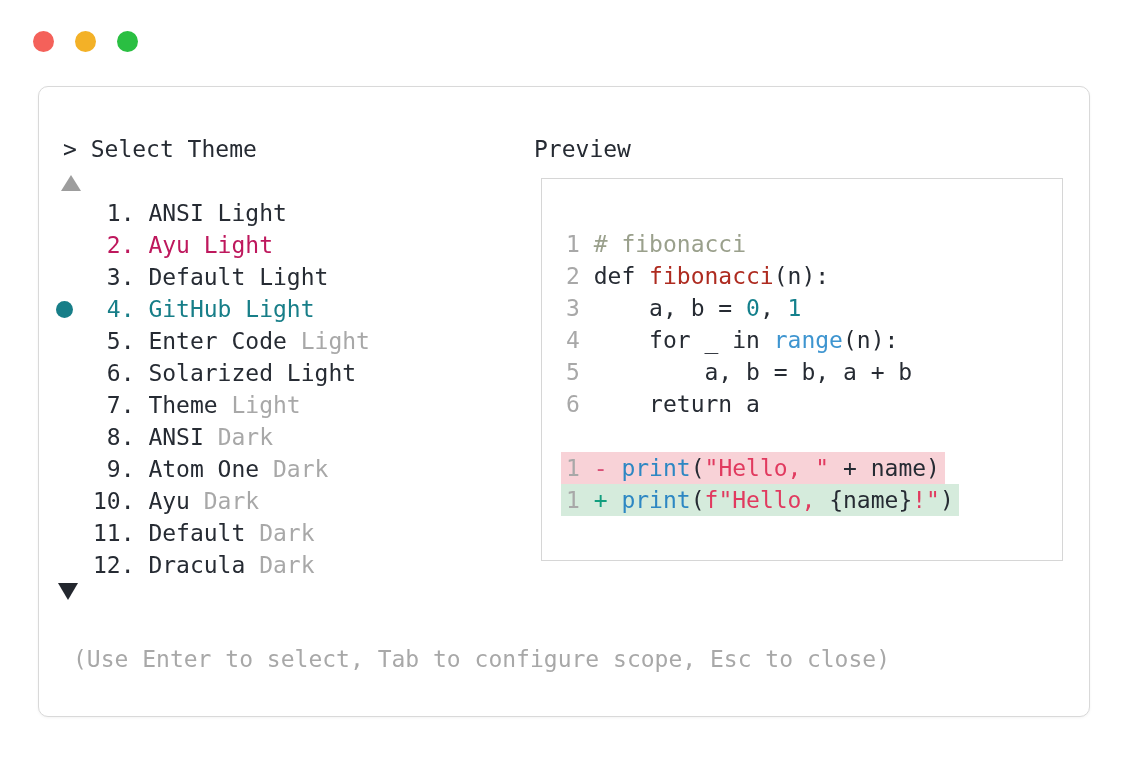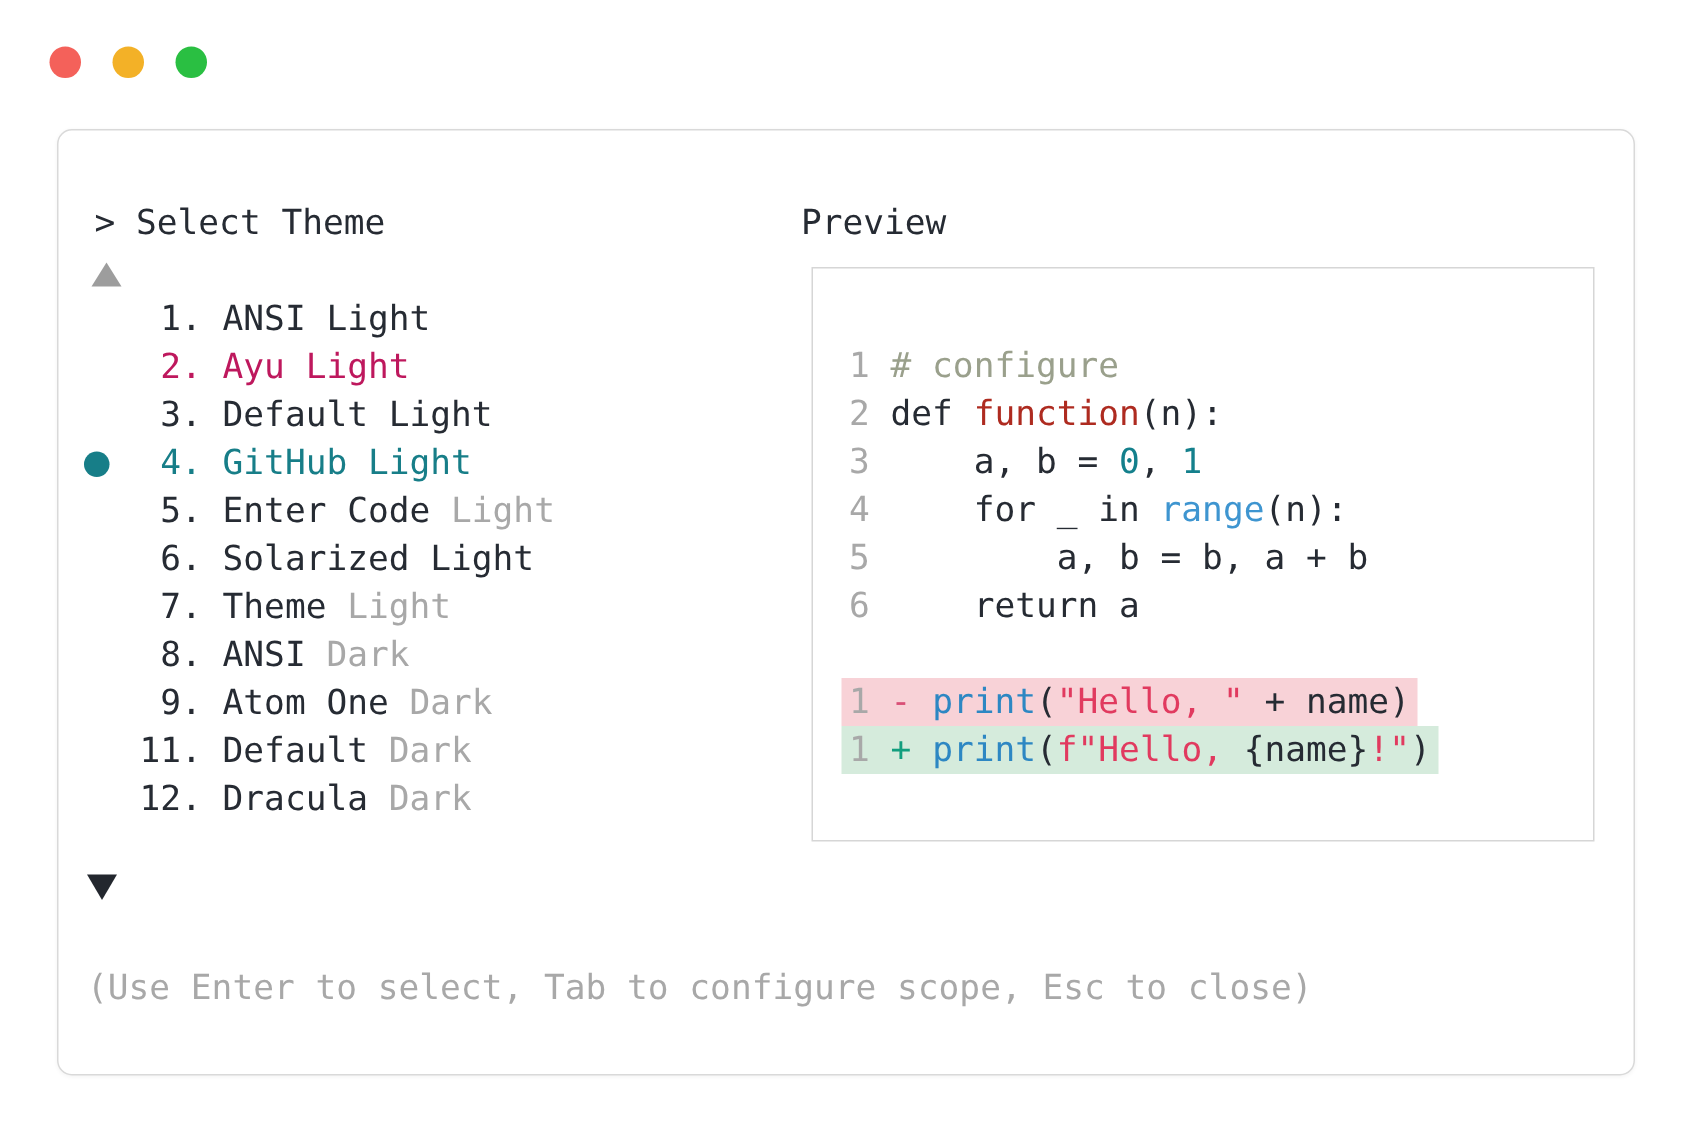--- a/index.html
+++ b/index.html
@@ -22,21 +22,21 @@
           border-bottom:16px solid #9d9d9d}
   .tri-down{position:absolute;left:19px;top:496px;width:0;height:0;
           border-left:10px solid transparent;border-right:10px solid transparent;
           border-top:17px solid #23272e}
 
   #theme-list{position:absolute;left:54px;top:110px}
   .trow{position:relative;line-height:32px;white-space:pre}
   .tnum{display:inline-block;width:3ch;text-align:right}
   .bullet{position:absolute;left:-37px;top:8px;width:17px;height:17px;border-radius:50%}
 
-  .help{position:absolute;left:19px;top:556px;line-height:32px;white-space:pre}
+  .help{position:absolute;left:34px;top:556px;line-height:32px;white-space:pre}
 
   .pbox{position:absolute;left:502px;top:91px;width:522px;height:383px;
         background:#fff;border:1.5px solid #d6d6d6}
   #preview-code{position:absolute;left:24px;top:49px}
   .cline{line-height:32px;white-space:pre}
   .ln{display:inline-block;width:1ch;text-align:right}
   .dbg{width:fit-content;padding:0 5px;margin-left:-5px}
 </style>
 </head>
 <body>
@@ -59,30 +59,31 @@
     <div id="theme-list">
         <div class="trow" style="color: rgb(38, 43, 51);"><span class="tnum">1.</span><span> ANSI Light</span></div>
         <div class="trow" style="color: #be185d;"><span class="tnum">2.</span><span> Ayu Light</span></div>
         <div class="trow" style="color: rgb(38, 43, 51);"><span class="tnum">3.</span><span> Default Light</span></div>
         <div class="trow" style="color: rgb(23, 126, 136);"><span class="bullet" style="background: rgb(23, 126, 136);"></span><span class="tnum">4.</span><span> GitHub Light</span></div>
         <div class="trow" style="color: rgb(38, 43, 51);"><span class="tnum">5.</span><span> Enter Code</span><span style="color: rgb(168, 168, 168);"> Light</span></div>
         <div class="trow" style="color: rgb(38, 43, 51);"><span class="tnum">6.</span><span> Solarized Light</span></div>
         <div class="trow" style="color: rgb(38, 43, 51);"><span class="tnum">7.</span><span> Theme</span><span style="color: rgb(168, 168, 168);"> Light</span></div>
         <div class="trow" style="color: rgb(38, 43, 51);"><span class="tnum">8.</span><span> ANSI</span><span style="color: rgb(168, 168, 168);"> Dark</span></div>
         <div class="trow" style="color: rgb(38, 43, 51);"><span class="tnum">9.</span><span> Atom One</span><span style="color: rgb(168, 168, 168);"> Dark</span></div>
+        <div class="trow" style="color: rgb(38, 43, 51);"><span class="tnum">10.</span><span> Ayu</span><span style="color: rgb(168, 168, 168);"> Dark</span></div>
         <div class="trow" style="color: rgb(38, 43, 51);"><span class="tnum">11.</span><span> Default</span><span style="color: rgb(168, 168, 168);"> Dark</span></div>
         <div class="trow" style="color: rgb(38, 43, 51);"><span class="tnum">12.</span><span> Dracula</span><span style="color: rgb(168, 168, 168);"> Dark</span></div>
       </div>
 
     <div class="tri-down" style="border-top-color: rgb(35, 39, 46);"></div>
 
     <div class="pbox">
       <div id="preview-code">
-          <div class="cline"><span class="ln" style="color: rgb(168, 168, 168);">1</span> <span style="color: rgb(154, 160, 140);"># configure</span></div>
-          <div class="cline"><span class="ln" style="color: rgb(168, 168, 168);">2</span> <span style="color: rgb(38, 43, 51);">def </span><span style="color: rgb(174, 43, 32);">function</span><span style="color: rgb(38, 43, 51);">(n):</span></div>
+          <div class="cline"><span class="ln" style="color: rgb(168, 168, 168);">1</span> <span style="color: rgb(154, 160, 140);"># fibonacci</span></div>
+          <div class="cline"><span class="ln" style="color: rgb(168, 168, 168);">2</span> <span style="color: rgb(38, 43, 51);">def </span><span style="color: rgb(174, 43, 32);">fibonacci</span><span style="color: rgb(38, 43, 51);">(n):</span></div>
           <div class="cline"><span class="ln" style="color: rgb(168, 168, 168);">3</span> <span style="color: rgb(38, 43, 51); margin-top: 24px;">    a, b = </span><span style="color: rgb(20, 128, 140);">0</span><span style="color: rgb(38, 43, 51);">, </span><span style="color: rgb(20, 128, 140);">1</span></div>
           <div class="cline"><span class="ln" style="color: rgb(168, 168, 168);">4</span> <span style="color: rgb(38, 43, 51);">    for _ in </span><span style="color: rgb(62, 149, 208);">range</span><span style="color: rgb(38, 43, 51);">(n):</span></div>
           <div class="cline"><span class="ln" style="color: rgb(168, 168, 168);">5</span> <span style="color: rgb(38, 43, 51);">        a, b = b, a + b</span></div>
           <div class="cline"><span class="ln" style="color: rgb(168, 168, 168);">6</span> <span style="color: rgb(38, 43, 51);">    return a</span></div>
           <div class="cline">&nbsp;</div>
           <div class="cline dbg" style="background: rgb(248, 210, 215);"><span class="ln" style="color: rgb(168, 168, 168);">1</span> <span style="color: rgb(217, 79, 118);">-</span><span style="color: rgb(38, 43, 51);"> </span><span style="color: rgb(45, 135, 195);">print</span><span style="color: rgb(38, 43, 51);">(</span><span style="color: rgb(225, 58, 95);">"Hello, "</span><span style="color: rgb(38, 43, 51);"> + name)</span></div>
           <div class="cline dbg" style="background: rgb(213, 235, 220);"><span class="ln" style="color: rgb(168, 168, 168);">1</span> <span style="color: rgb(18, 158, 126);">+</span><span style="color: rgb(38, 43, 51);"> </span><span style="color: rgb(45, 135, 195);">print</span><span style="color: rgb(38, 43, 51);">(</span><span style="color: rgb(225, 58, 95);">f"Hello, </span><span style="color: rgb(38, 43, 51);">{name}</span><span style="color: rgb(225, 58, 95);">!"</span><span style="color: rgb(38, 43, 51);">)</span></div>
         </div>
     </div>
 

